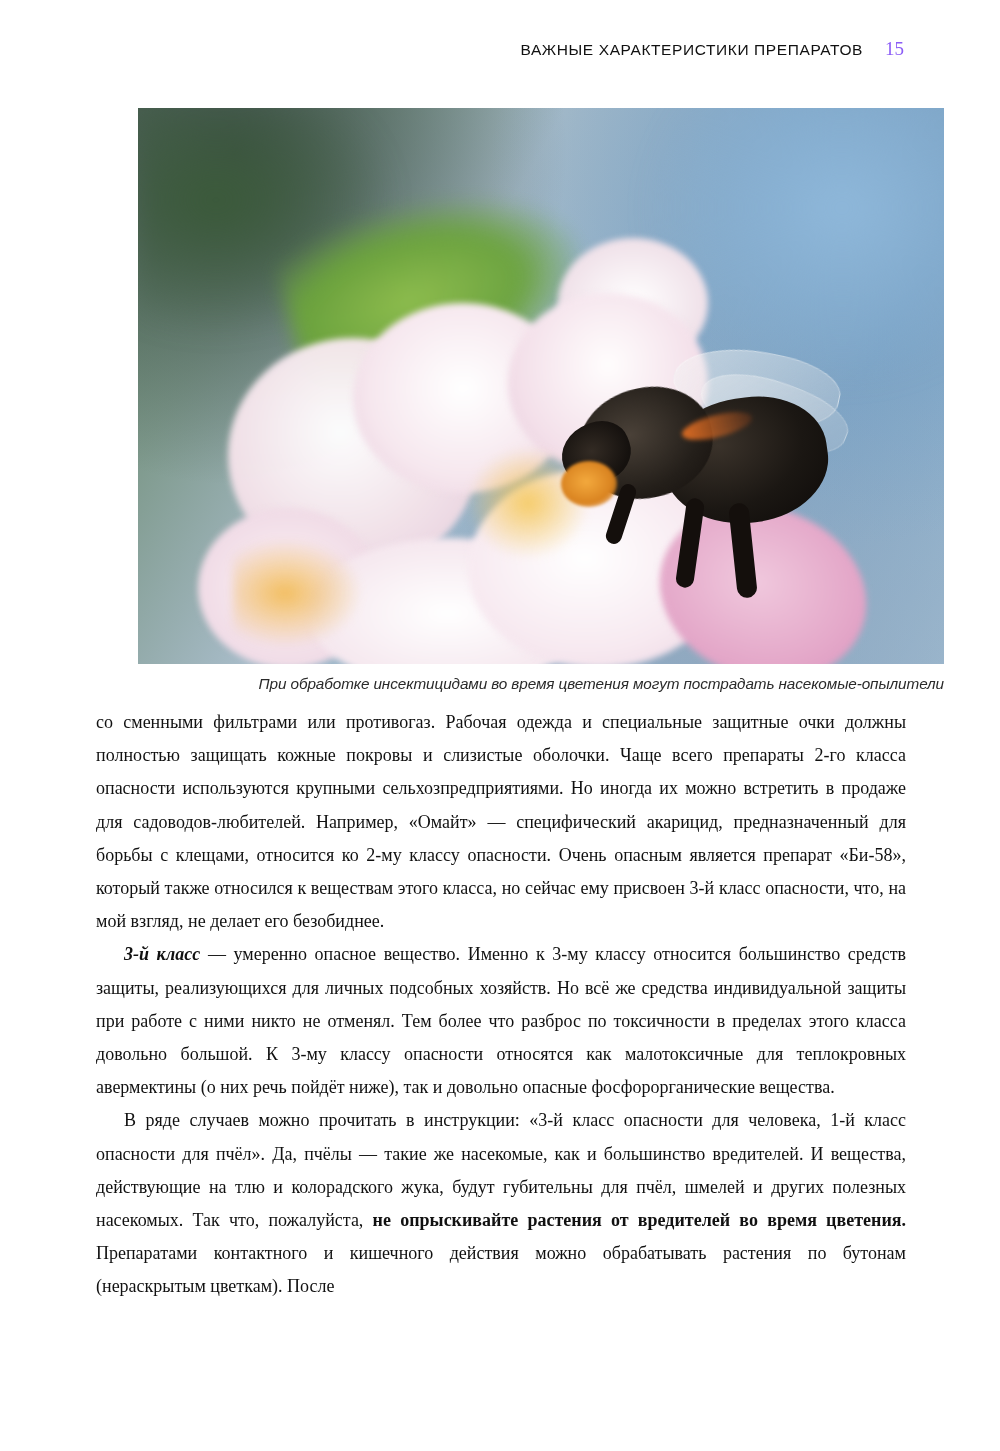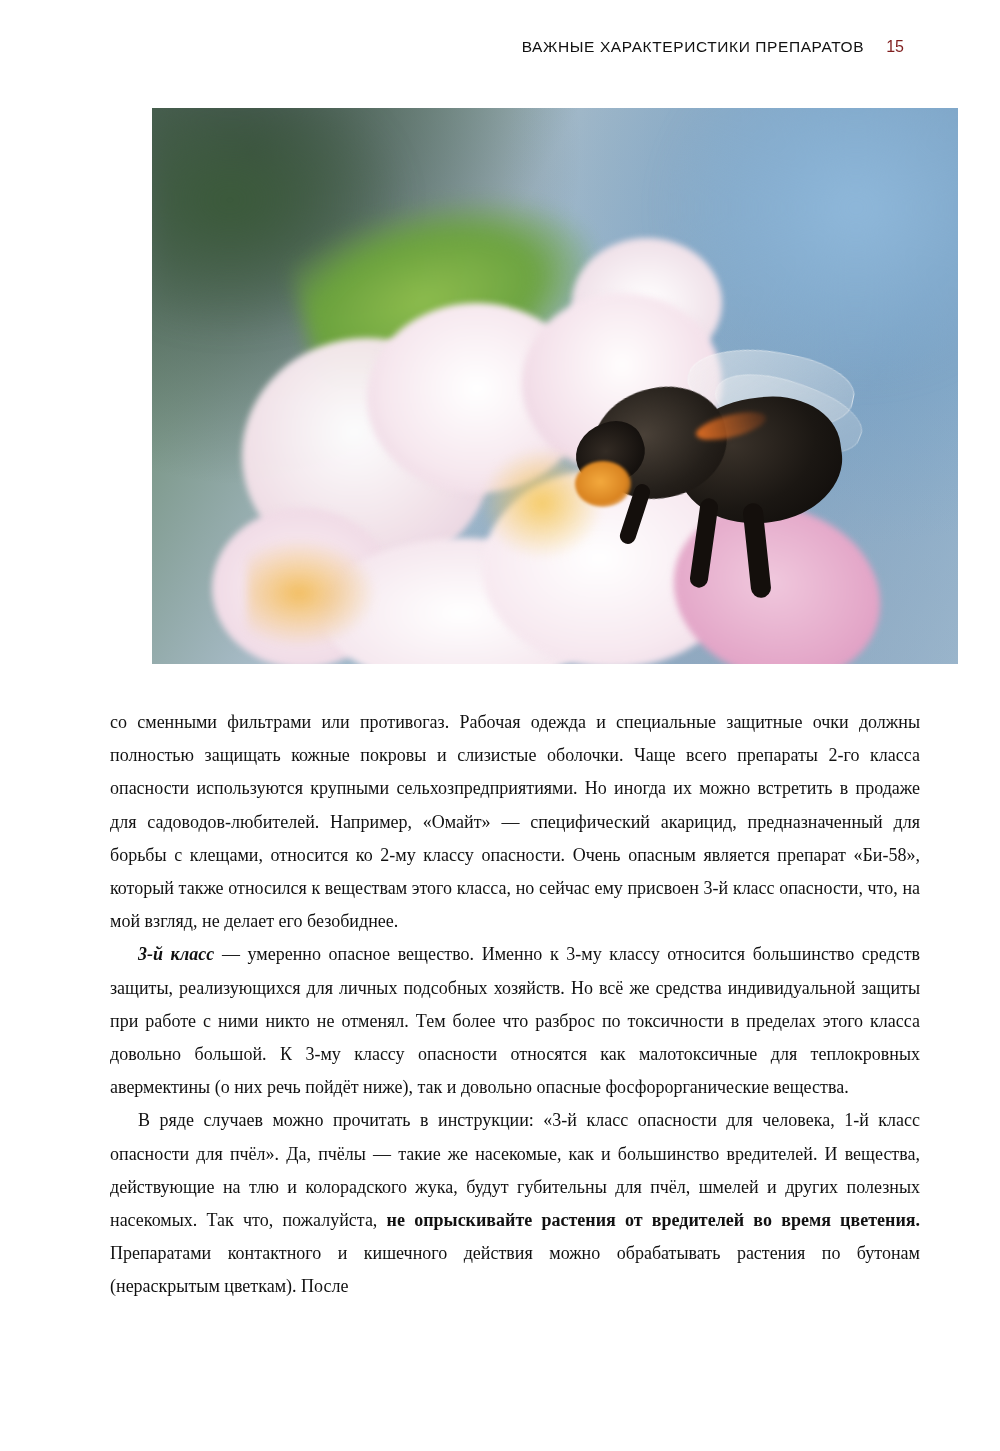--- a/index.html
+++ b/index.html
@@ -13,44 +13,43 @@
     position: relative;
     font-family: "Liberation Serif", serif;
     color: #1a1a1a;
     overflow: hidden;
   }
 
   .page {
     position: absolute;
     inset: 0;
     padding: 0;
-    margin-left: 14px;
   }
 
   
   .running-head {
     position: absolute;
     top: 38px;
     right: 96px;
     display: flex;
     align-items: baseline;
     gap: 22px;
     white-space: nowrap;
   }
   .running-head .rh-title {
     font-family: "Liberation Sans", sans-serif;
     font-size: 15.5px;
     letter-spacing: 0.6px;
     color: #111;
     font-weight: 400;
   }
   .running-head .rh-page {
-    font-family: Liberation Sans, sans-serif;
-    font-size: 16px;
-    color: #7f1d1d;
+    font-family: Liberation Serif, serif;
+    font-size: 19px;
+    color: #8b5cf6;
   }
 
   
   .figure {
     position: absolute;
     top: 92px;
     left: 98px;
     width: 806px;
   }
   .photo {
@@ -228,20 +227,21 @@
         <div class="abdomen"></div>
         <div class="thorax"></div>
         <div class="stripe"></div>
         <div class="head"></div>
         <div class="pollen"></div>
         <div class="leg leg1"></div>
         <div class="leg leg2"></div>
         <div class="leg leg3"></div>
       </div>
     </div>
+    <figcaption class="caption">При обработке инсектицидами во время цветения могут пострадать насекомые-опылители</figcaption>
   </figure>
 
   <div class="body-text">
     <p>со сменными фильтрами или противогаз. Рабочая одежда и специальные защитные очки должны полностью защищать кожные покровы и слизистые оболочки. Чаще всего препараты 2-го класса опасности используются крупными сельхозпредприятиями. Но иногда их можно встретить в продаже для садоводов-любителей. Например, «Омайт» — специфический акарицид, предназначенный для борьбы с клещами, относится ко 2-му классу опасности. Очень опасным является препарат «Би-58», который также относился к веществам этого класса, но сейчас ему присвоен 3-й класс опасности, что, на мой взгляд, не делает его безобиднее.</p>
     <p><i class="bi">3-й класс</i><span> — умеренно опасное вещество. Именно к 3-му классу относится большинство средств защиты, реализующихся для личных подсобных хозяйств. Но всё же средства индивидуальной защиты при работе с ними никто не отменял. Тем более что разброс по токсичности в пределах этого класса довольно большой. К 3-му классу опасности относятся как малотоксичные для теплокровных авермектины (о них речь пойдёт ниже), так и довольно опасные фосфорорганические вещества.</span></p>
     <p><span>В ряде случаев можно прочитать в инструкции: «3-й класс опасности для человека, 1-й класс опасности для пчёл». Да, пчёлы — такие же насекомые, как и большинство вредителей. И вещества, действующие на тлю и колорадского жука, будут губительны для пчёл, шмелей и других полезных насекомых. Так что, пожалуйста, </span><b>не опрыскивайте растения от вредителей во время цветения.</b><span> Препаратами контактного и кишечного действия можно обрабатывать растения по бутонам (нераскрытым цветкам). После</span></p>
   </div>
 
 </div>
 

